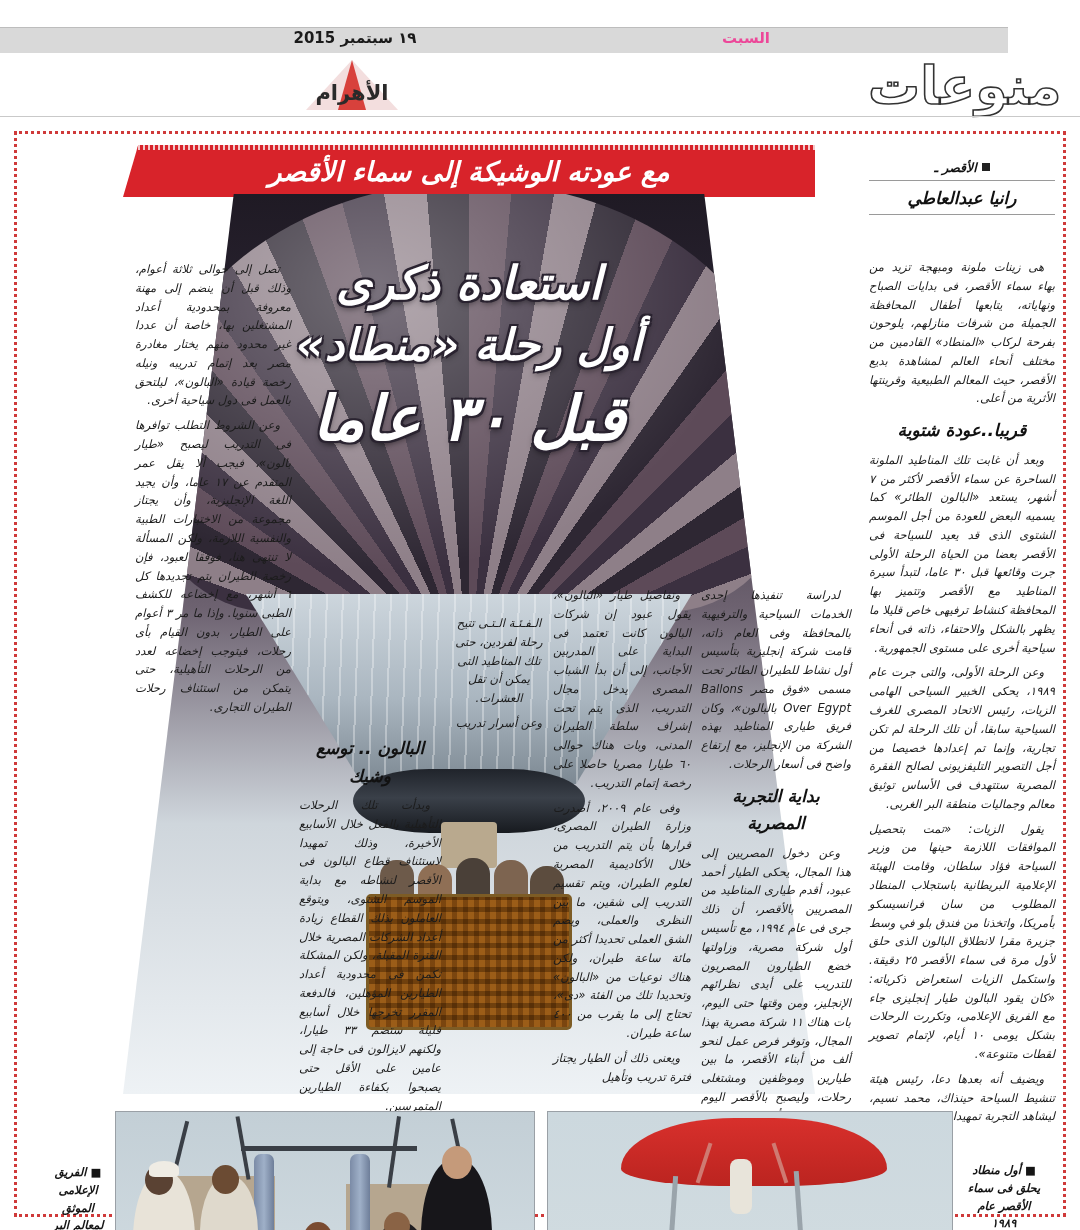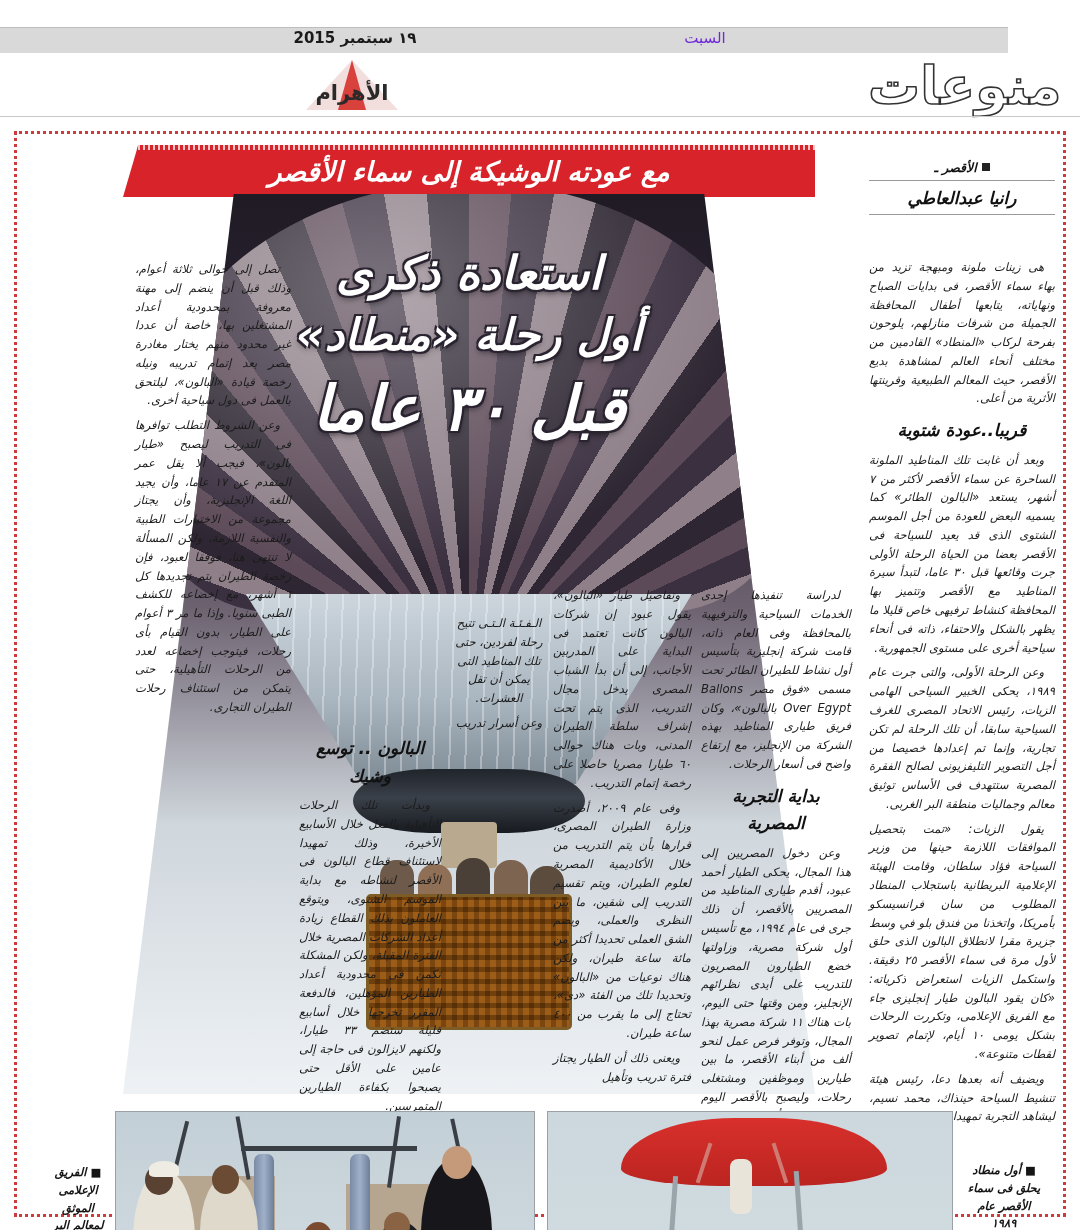--- a/index.html
+++ b/index.html
@@ -21,21 +21,21 @@
   .date-bar .edge{
     position:absolute;left:1008px;top:0;width:72px;height:25px;background:#fff;
   }
   .date-text{
     position:absolute;left:240px;top:29px;width:230px;height:21px;
     font-size:15px;font-weight:bold;color:#1a1a1a;text-align:center;
     letter-spacing:.5px;
   }
   .day-text{
     position:absolute;left:640px;top:29px;width:130px;height:21px;
-    font-size:15px;font-weight:normal;color:#6d28d9;text-align:center;
+    font-size:15px;font-weight:bold;color:#ec4899;text-align:right;
   }
   .ahram-logo{
     position:absolute;left:290px;top:58px;width:125px;height:55px;
   }
   .section-name{
     position:absolute;left:868px;top:56px;width:200px;height:60px;
     font-size:52px;font-weight:bold;color:#fff;
     -webkit-text-stroke:1.6px #333;
     text-align:left;line-height:60px;letter-spacing:-1px;
     font-family:"DejaVu Sans",sans-serif;
@@ -130,21 +130,21 @@
     position:absolute;left:50%;top:660px;transform:translateX(-50%);
     width:190px;height:60px;
   }
   .pax{position:absolute;bottom:0;width:34px;height:54px;border-radius:16px 16px 3px 3px;}
   .hero-sky{
     position:absolute;left:0;top:0;width:100%;height:100%;
     background:linear-gradient(180deg,#1f1a24 0%,#2b2533 18%,#6d6270 46%,#cfd6dc 70%,#eef2f5 100%);
     z-index:-1;
   }
   .hero-headline{
-    position:absolute;left:0;top:48px;width:100%;
+    position:absolute;left:0;top:58px;width:100%;
     text-align:center;color:#fff;
     font-size:46px;font-weight:bold;line-height:1.38;
     text-shadow:
       -2px -2px 0 #2a2330, 2px -2px 0 #2a2330,
       -2px  2px 0 #2a2330, 2px  2px 0 #2a2330,
        0    3px 6px rgba(0,0,0,.55);
     padding:0 58px;box-sizing:border-box;
   }
   .hero-headline .l2{font-size:44px;}
   .hero-headline .l3{font-size:62px;}

